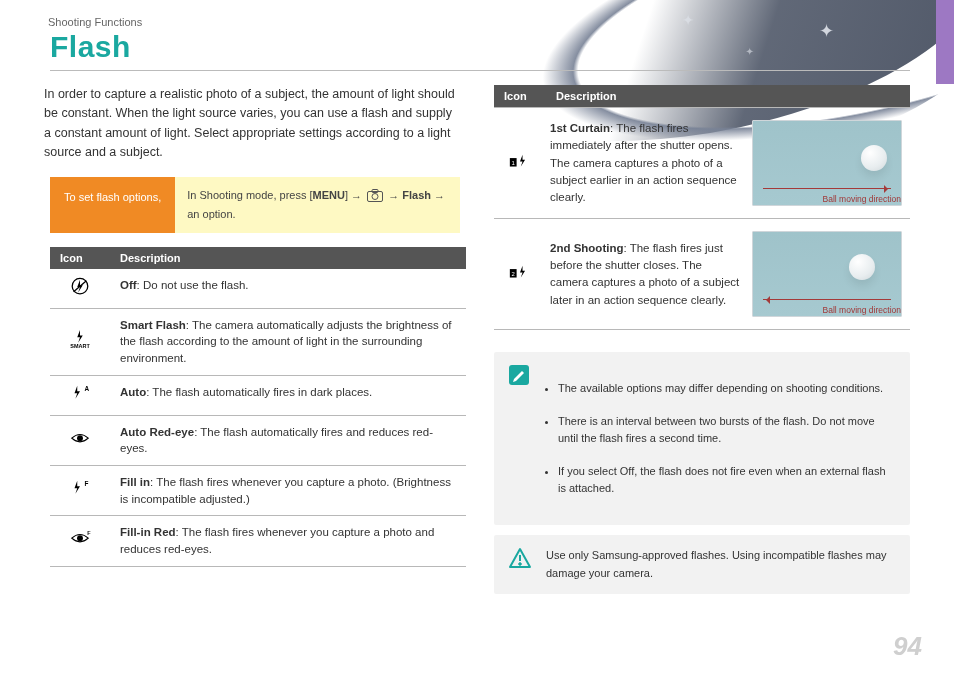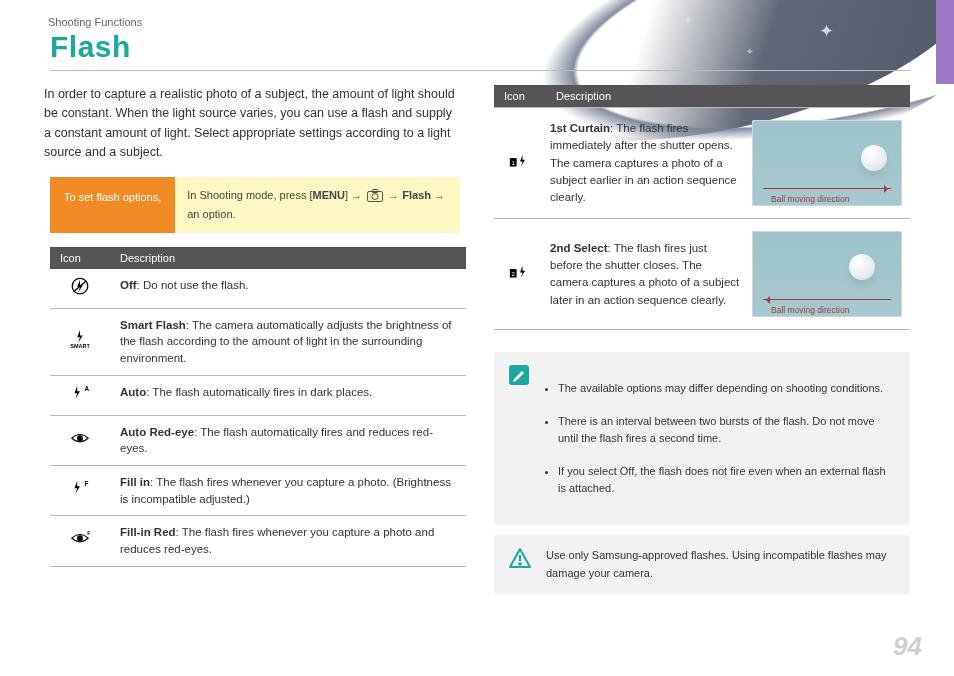--- a/index.html
+++ b/index.html
@@ -37,40 +37,40 @@
 
   .intro{font-size:12.5px;line-height:1.55;color:#333;margin:0 0 14px 0}
 
   .callouts{display:flex;margin:0 0 14px 6px}
   .call-left{background:var(--orange);color:#fff;font-size:11px;padding:14px 14px;white-space:nowrap}
   .call-right{background:#fef9c3;color:#444;font-size:11px;padding:10px 12px;flex:1;line-height:1.5}
   .kbd{font-weight:700}
   .menuicon{display:inline-block;vertical-align:-3px;margin:0 2px}
 
   table.opts{width:100%;border-collapse:collapse;font-size:11.5px;margin-left:6px}
-  table.opts thead th{background:var(--thead);color:#fff;text-align:left;font-weight:400;padding:5px 10px;font-size:11px}
+  table.opts thead th{background:var(--thead);color:#fff;text-align:left;font-weight:700;padding:5px 10px;font-size:11px}
   table.opts th:first-child{width:60px}
   table.opts td{padding:8px 10px;vertical-align:top;border-bottom:1px solid var(--rule);line-height:1.45}
   table.opts td.ic{text-align:center;vertical-align:middle}
   .b{font-weight:700}
 
   
   .c-row{display:flex;align-items:center;gap:12px;padding:12px 8px;border-bottom:1px solid var(--rule)}
   .c-row:first-of-type{border-top:1px solid var(--rule)}
   .c-ic{width:36px;text-align:center;flex:0 0 36px}
   .c-txt{flex:1;font-size:11.5px;line-height:1.5}
   .thumb{flex:0 0 150px;height:86px;background:linear-gradient(#9fc3ca,#a6c9d0);border:1px solid #cfd6da;position:relative;border-radius:1px;overflow:hidden}
   .thumb .ball{position:absolute;width:26px;height:26px;border-radius:50%;
     background:radial-gradient(circle at 35% 30%, #fff, #e8edef 60%, #cfd7da);box-shadow:0 6px 8px rgba(0,0,0,.08)}
   .t1 .ball{right:14px;top:24px}
   .t2 .ball{right:26px;top:22px}
   .thumb .arrow{position:absolute;left:10px;right:10px;bottom:16px;height:0;border-top:1px solid #a43a3a}
   .thumb .arrow::after{content:"";position:absolute;right:-1px;top:-4px;border:4px solid transparent;border-left-color:#a43a3a}
   .t2 .arrow::after{right:auto;left:-1px;border-left-color:transparent;border-right-color:#a43a3a}
-  .thumb .cap{position:absolute;left:18px;right:0;bottom:1px;font-size:8.5px;color:#a03838;text-align:left}
+  .thumb .cap{position:absolute;left:1px;right:0;bottom:1px;font-size:8.5px;color:#a03838;text-align:right}
 
   .note{display:flex;gap:14px;background:#f2f2f2;padding:12px 14px;margin:22px 0 0 0;border-radius:2px;font-size:11px;line-height:1.55}
   .note .icon{flex:0 0 22px}
   .note ul{margin:0;padding-left:14px}
   .note li{margin:16px 0}
   .warn .icon svg{stroke:#1AA8A0}
 
   .pagenum{position:absolute;right:32px;bottom:14px;font-size:26px;color:#cfcfcf;font-style:italic;font-weight:700}
 
   
@@ -193,21 +193,21 @@
             <div class="cap">Ball moving direction</div>
           </div>
         </div>
 
         <div class="c-row">
           <div class="c-ic"><span class="ico"><svg viewBox="0 0 26 20">
                   <rect x="1" y="6" width="8" height="10" fill="#000"></rect>
                   <text x="5" y="14" font-size="7" fill="#fff" text-anchor="middle">2</text>
                   <path d="M16 2 L13 10 H16 L14 16 L19 8 H16 Z" fill="#000"></path>
                 </svg></span></div>
-          <div class="c-txt"><span class="b">2nd Select</span><span>: The flash fires just before the shutter closes. The camera captures a photo of a subject later in an action sequence clearly.</span></div>
+          <div class="c-txt"><span class="b">2nd Shooting</span><span>: The flash fires just before the shutter closes. The camera captures a photo of a subject later in an action sequence clearly.</span></div>
           <div class="thumb t2">
             <div class="ball"></div>
             <div class="arrow"></div>
             <div class="cap">Ball moving direction</div>
           </div>
         </div>
 
         <div class="note">
           <div class="icon">
             <svg width="22" height="22" viewBox="0 0 22 22">

